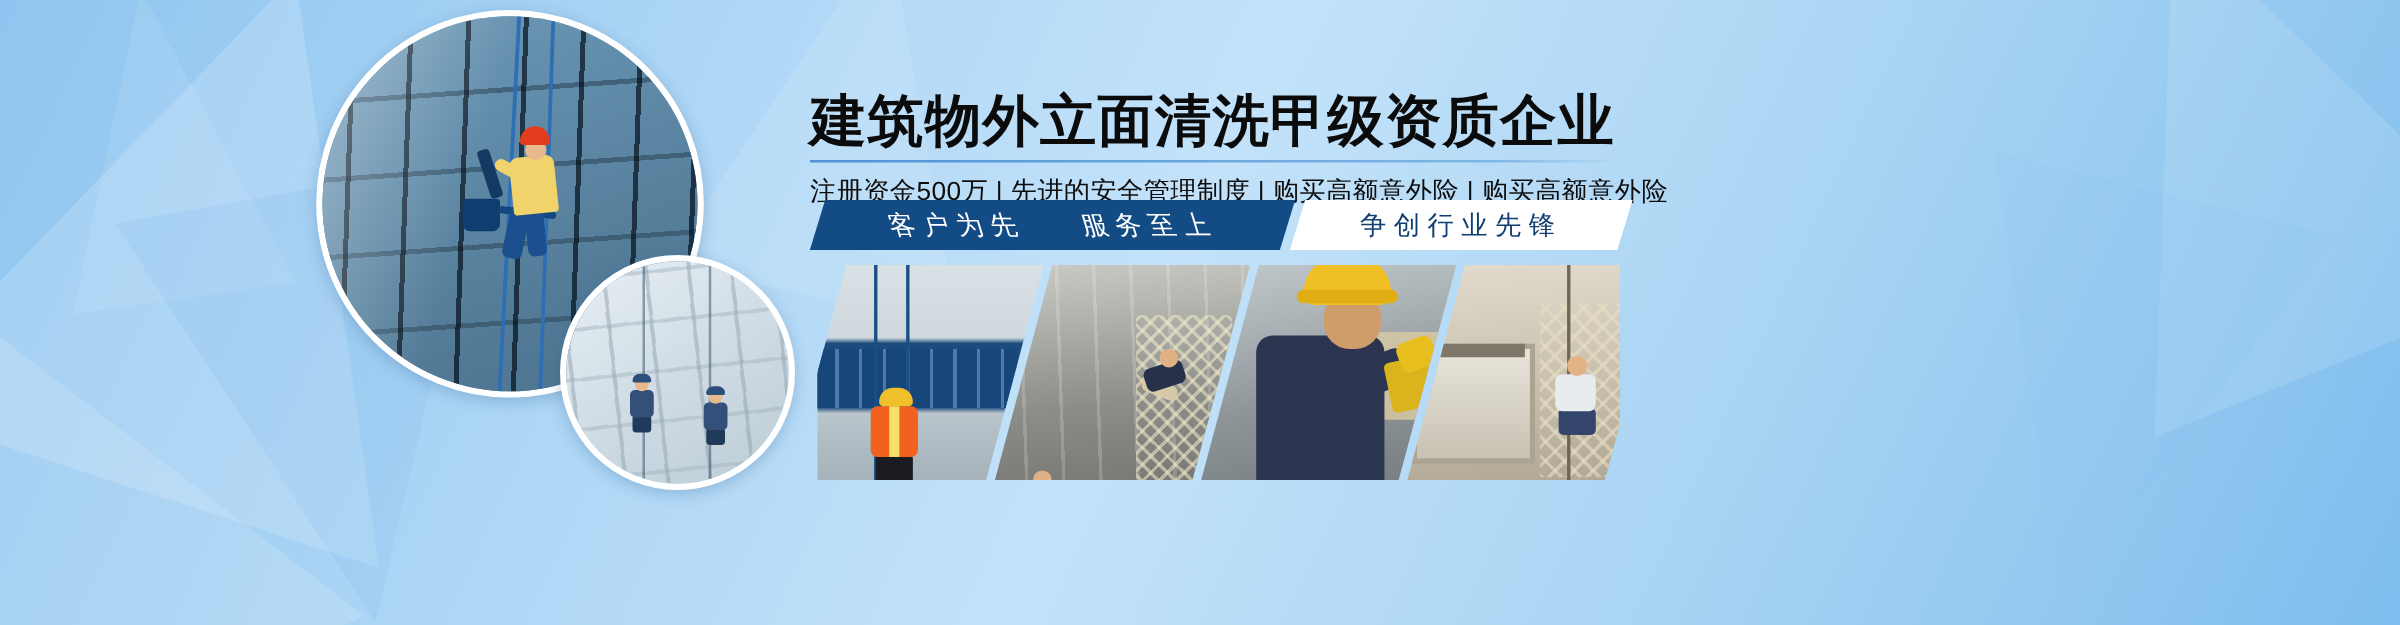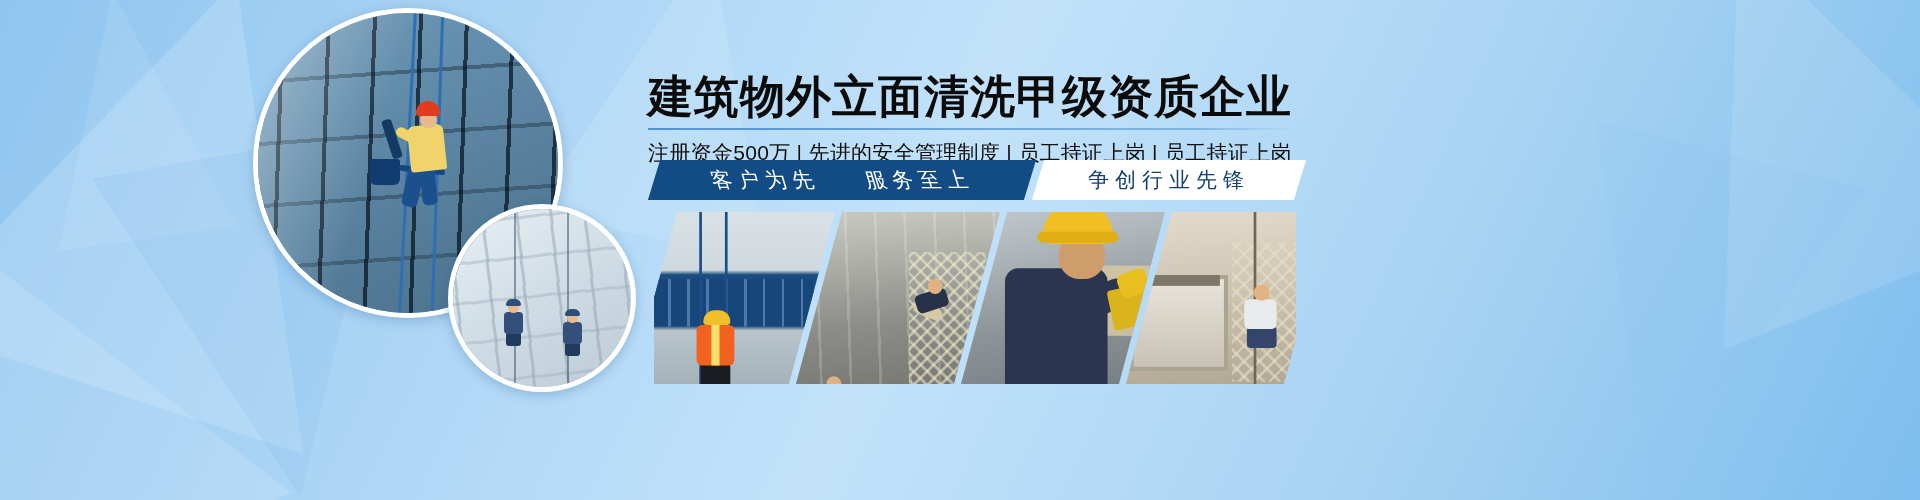--- a/index.html
+++ b/index.html
@@ -229,21 +229,21 @@
         <div class="ws-body"></div>
         <div class="ws-head"></div>
         <div class="ws-hat"></div>
       </div>
     </div>
   </div>
 
   <div id="text-block">
     <div id="headline">建筑物外立面清洗甲级资质企业</div>
     <div id="headline-rule"></div>
-    <div id="subtitle">注册资金500万 | 先进的安全管理制度 | 员工持证上岗 | 员工持证上岗</div>
+    <div id="subtitle">注册资金500万 | 先进的安全管理制度 | 购买高额意外险 | 购买高额意外险</div>
   </div>
 
   <div id="slogan-bar">
     <div class="tag" id="tag-primary">
       <div class="two">
         <span>客户为先</span>
         <span>服务至上</span>
       </div>
     </div>
     <div class="tag" id="tag-secondary">

